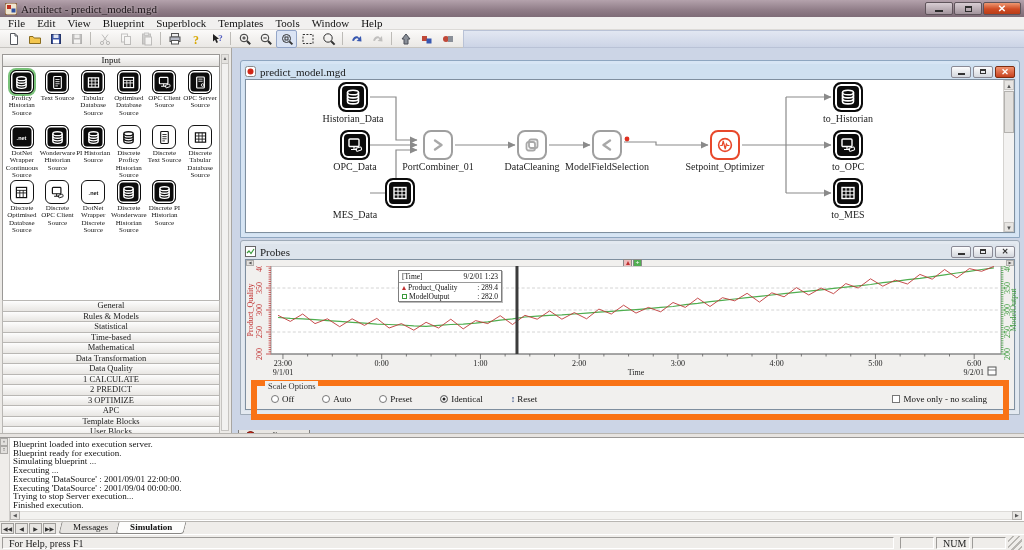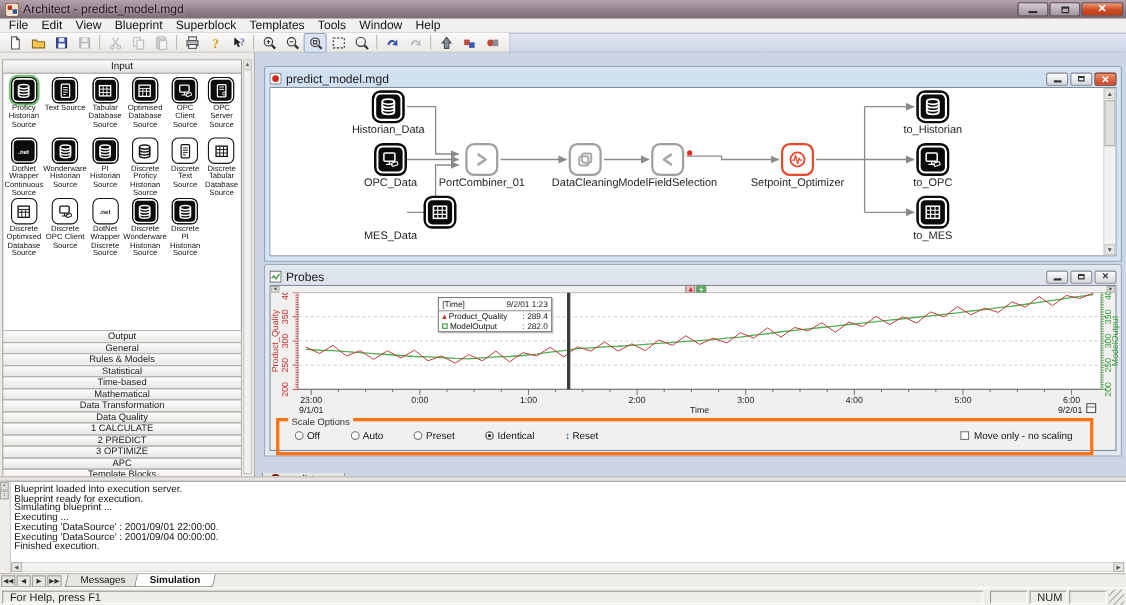--- a/index.html
+++ b/index.html
@@ -1,17 +1,17 @@
 <!DOCTYPE html>
 <html><head>
 <meta charset="utf-8">
 <style>
   html,body{margin:0;padding:0;background:#888;}
   #root{position:relative;width:1024px;height:550px;overflow:hidden;background:#ece9e6;
-        font-family:Liberation Sans, sans-serif;font-size:11px;color:#111;cursor:default;}
+        font-family:Liberation Serif, serif;font-size:11px;color:#111;cursor:default;}
   
   #titlebar{position:absolute;left:0;top:0;width:1024px;height:17px;
     background:linear-gradient(#b4a2ac,#8f7c87 60%,#7e6c77);display:flex;align-items:center;padding:0 3px;box-sizing:border-box;}
   #app-icon{width:12px;height:12px;margin:0 4px 0 2px;flex:none;}
   #titlebar .t-text{color:#1c1418;text-shadow:0 0 3px #d8cdd2;font-size:11px;}
   #titlebar .t-btns{margin-left:auto;display:flex;}
   .appbtn{width:28px;height:13px;border:1px solid #5f545b;border-radius:2px;margin-left:1px;
     background:linear-gradient(#d8cdd3,#a2949c);display:flex;align-items:center;justify-content:center;box-sizing:border-box;}
   .appbtn .bar{width:8px;height:2px;background:#2d2d2d;margin-top:4px;}
   .appbtn .rst{width:7px;height:6px;border:1px solid #2d2d2d;border-top-width:2px;box-sizing:border-box;}
@@ -82,21 +82,21 @@
   .lm.green{background:#52ae52;color:#fff;font-size:7px;line-height:7px;font-weight:bold;}
   .tri-red{width:0;height:0;border-left:2.5px solid transparent;border-right:2.5px solid transparent;border-bottom:4.5px solid #c03030;}
   #chart-wrap{position:absolute;left:0;top:6px;width:772px;height:112px;}
   #tooltip{position:absolute;left:152px;top:4px;width:102px;background:#fff;border:1px solid #7f7f7f;box-shadow:1px 1px 0 #bbb;font-size:7.5px;z-index:5;}
   #tooltip .tt-head{display:flex;justify-content:space-between;border-bottom:1px solid #9a9a9a;padding:1px 3px;}
   .tt-row{display:flex;align-items:center;padding:0 3px;height:9px;}
   .tt-row .nm{margin-left:2px;}
   .tt-row .val{margin-left:auto;}
   .mk-sq{width:5px;height:5px;border:1px solid #3a9a3a;box-sizing:border-box;background:#fff;}
   
-  #scale-group{position:absolute;left:5px;right:20px;top:120px;height:28px;border:3px solid #f97316;}
+  #scale-group{position:absolute;left:5px;right:5px;top:120px;height:28px;border:6px solid #f97316;}
   #scale-legend{position:absolute;top:-5px;left:8px;background:#f1f0ee;padding:0 3px;font-size:8.5px;color:#333;}
   #radio-row{position:absolute;left:14px;top:8px;display:flex;align-items:center;font-size:9px;}
   .radio-item{display:flex;align-items:center;margin-right:28px;}
   .radio-circle{width:8px;height:8px;border-radius:50%;border:1px solid #777;background:#fff;margin-right:3px;box-sizing:border-box;}
   .radio-circle.on{box-shadow:inset 0 0 0 1.5px #fff;background:#222;}
   #reset-btn{display:flex;align-items:center;font-size:9px;}
   #reset-icon{color:#23407e;font-size:9px;margin-right:2px;font-weight:bold;}
   #move-only{position:absolute;right:16px;top:8px;display:flex;align-items:center;font-size:9px;}
   .checkbox{width:8px;height:8px;border:1px solid #777;background:#fff;margin-right:4px;box-sizing:border-box;}
   
@@ -542,21 +542,20 @@
             <div class="pal-icon dark">
               <svg width="17" height="17" viewBox="0 0 20 20">
                 <use href="#g-db" xlink:href="#g-db"></use>
               </svg>
             </div>
             <div class="pal-cap">Discrete PI Historian Source</div>
           </div>
         </div>
     </div>
     <div id="palette-cats">
-        <div class="cat">Output</div>
         <div class="cat">General</div>
         <div class="cat">Rules &amp; Models</div>
         <div class="cat">Statistical</div>
         <div class="cat">Time-based</div>
         <div class="cat">Mathematical</div>
         <div class="cat">Data Transformation</div>
         <div class="cat">Data Quality</div>
         <div class="cat">1 CALCULATE</div>
         <div class="cat">2 PREDICT</div>
         <div class="cat">3 OPTIMIZE</div>
@@ -938,20 +937,21 @@
       <div class="lg-btn">×</div>
       <div class="lg-btn">↕</div>
     </div>
     <div id="log-lines">
         <div class="log-line">Blueprint loaded into execution server.</div>
         <div class="log-line">Blueprint ready for execution.</div>
         <div class="log-line">Simulating blueprint ...</div>
         <div class="log-line">Executing ...</div>
         <div class="log-line">Executing 'DataSource' : 2001/09/01 22:00:00.</div>
         <div class="log-line">Executing 'DataSource' : 2001/09/04 00:00:00.</div>
+        <div class="log-line">Trying to stop Server execution...</div>
         <div class="log-line">Finished execution.</div>
       </div>
     <div id="log-hscroll">
       <span class="hs-arr">◀</span>
       <span class="hs-track"></span>
       <span class="hs-arr">▶</span>
     </div>
   </div>
 
   <div id="log-tabs">

